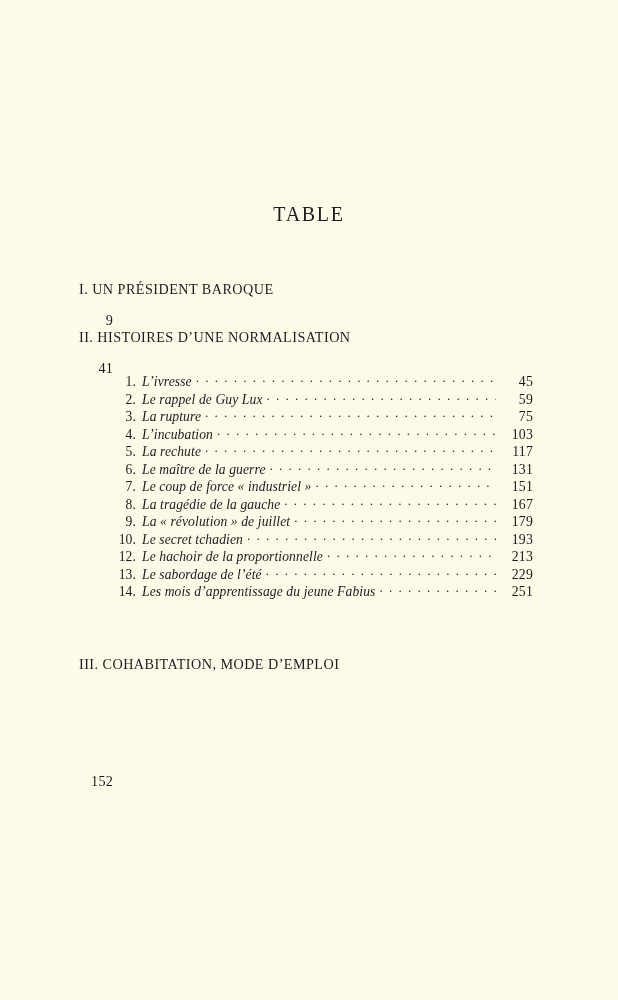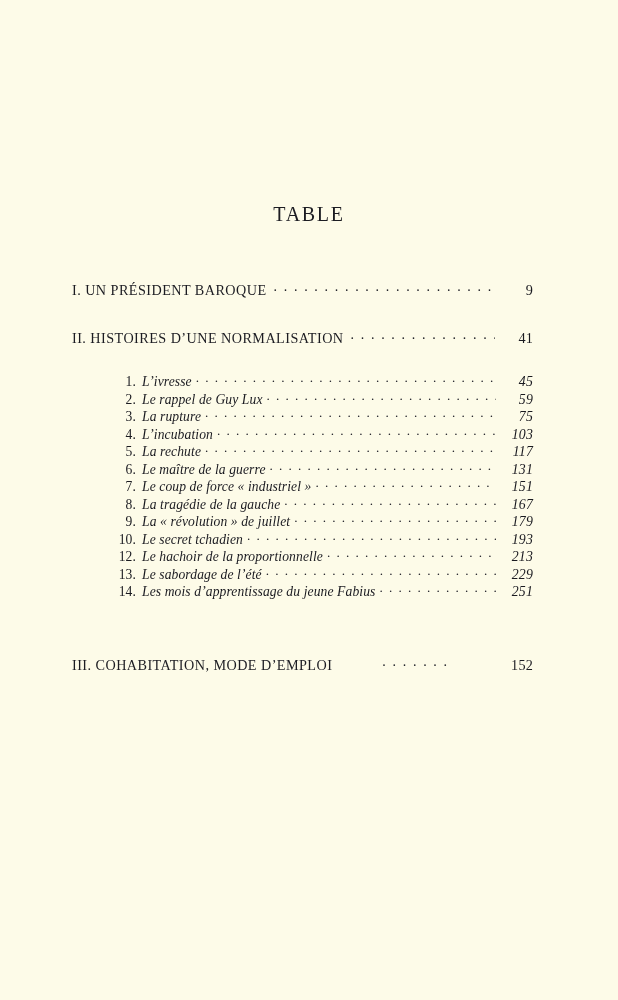--- a/index.html
+++ b/index.html
@@ -72,20 +72,21 @@
     letter-spacing: 0.2px;
   }
 
   
   .section-row {
     left: 72px;
     width: 461px;
     font-size: 14.2px;
     letter-spacing: 0.45px;
     color: #1c1c22;
+    flex-direction: column;
   }
   .section-row .sec-label {
     flex: 0 0 auto;
   }
   .section-row .leader {
     margin-left: 7px;
     margin-right: 4px;
   }
   .section-row .leader::before {
     font-size: 14px;
@@ -134,21 +135,20 @@
     margin-left: 4px;
     margin-right: 3px;
   }
   .chapter-row .leader::before {
     font-size: 13.2px;
     letter-spacing: 1.45px;
   }
   .chapter-row .pageno {
     flex: 0 0 34px;
     font-size: 13.8px;
-    font-style: italic;
   }
 </style>
 </head>
 <body style="background: rgb(253, 251, 232); color: rgb(26, 26, 32);">
 
 <div id="page">
 
   <div id="toc-title">TABLE</div>
 
   <div class="row section-row" id="section-1">

